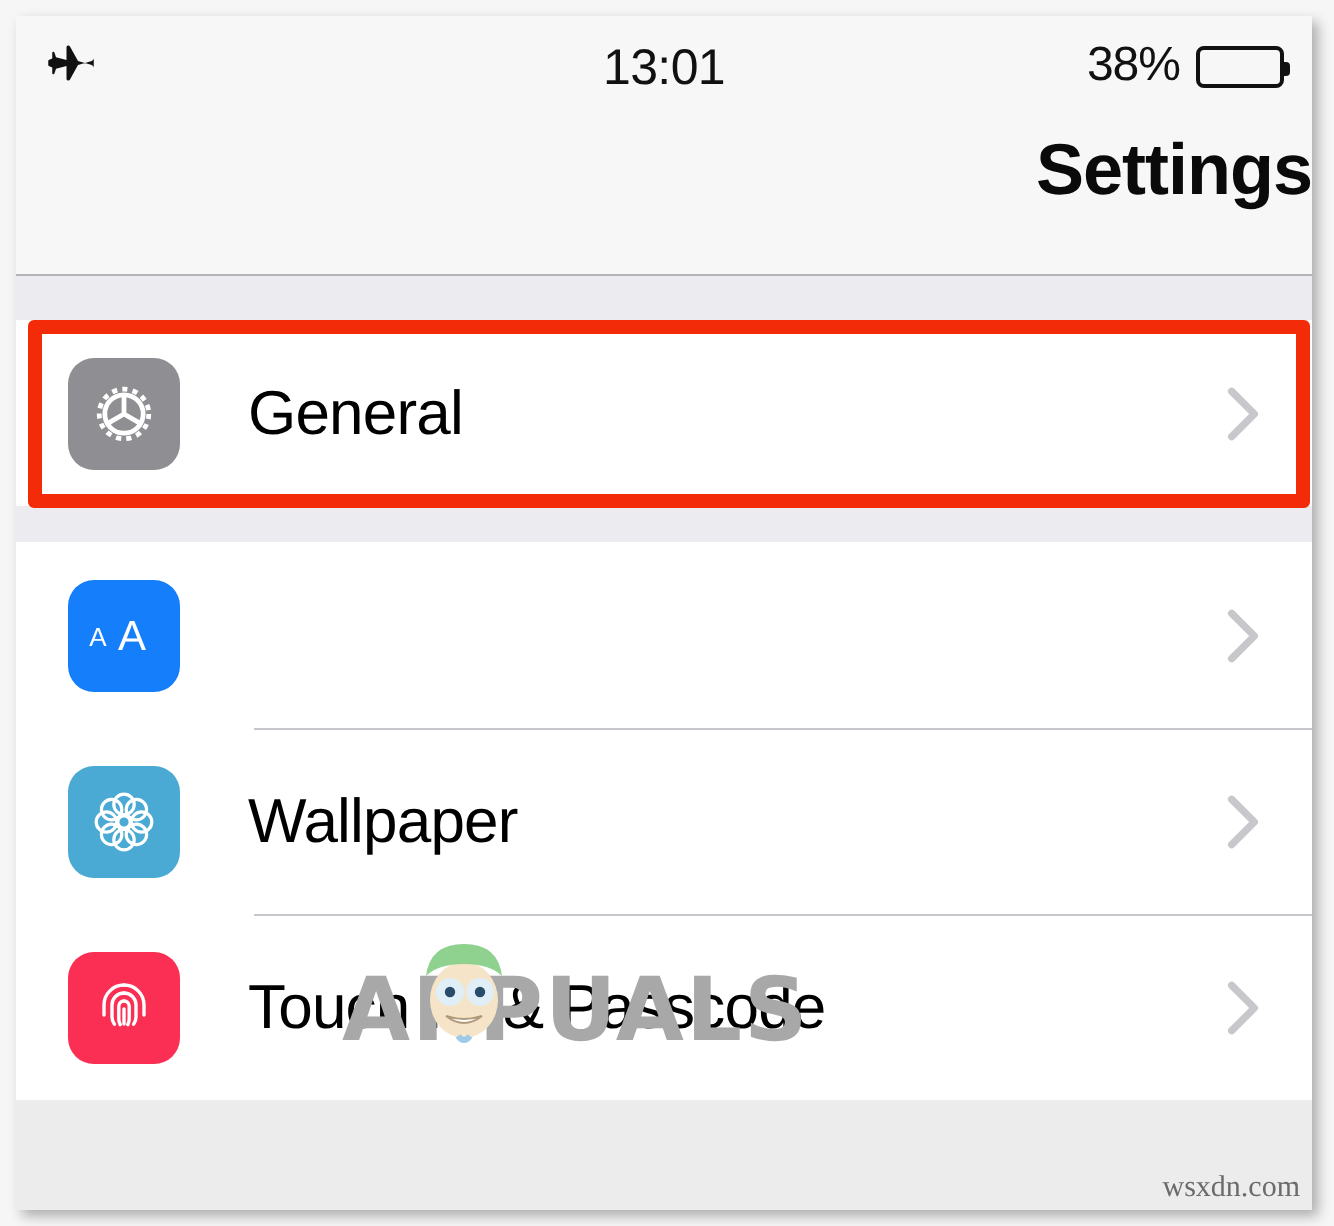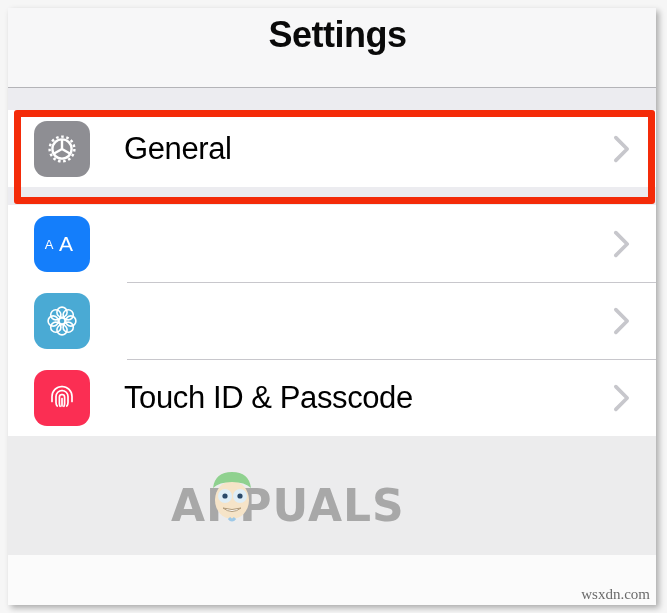--- a/index.html
+++ b/index.html
@@ -95,42 +95,42 @@
   .navbar {
     position: relative;
     height: 80px;
     background: #f7f7f8;
     border-bottom: 1px solid #b4b4b8;
   }
   .nav-title {
     position: absolute;
     left: 11px; right: 0;
     top: 6px;
-    text-align: center;
+    text-align: right;
     font-size: 36px;
     font-weight: bold;
     color: #0a0a0a;
     letter-spacing: -0.5px;
   }
 
   
   .content {
     position: relative;
     background: #ececed;
     height: 467px;
   }
   .gap { height: 22px; background: #ececf0; }
 
   .group { background: #ffffff; }
 
   .row {
     position: relative;
     display: flex;
     align-items: center;
-    height: 77px;
+    height: 93px;
     background: #ffffff;
     padding-left: 26px;
     border-radius: 31px;
   }
   .row + .row::before {
     content: "";
     position: absolute;
     left: 119px;
     right: 0;
     top: 0;
@@ -213,20 +213,32 @@
     font-family: Liberation Serif, serif;
     z-index: 9;
   }
 </style>
 </head>
 <body>
 
 <div id="screen">
   <div class="phone">
 
+    <div class="statusbar">
+      <svg class="sb-plane" viewBox="0 0 24 24">
+        <path fill="#111" d="M21.5 12c0-.7-.5-1.1-1.1-1.3l-5.2-1.5-3.1-5.6c-.2-.4-.5-.6-.9-.6s-.6.3-.6.8v5l-4.2-1.1-.6-1.8c-.1-.3-.3-.4-.5-.4s-.4.2-.4.5v2.2l-1.2.5c-.3.1-.4.3-.4.5v1.6c0 .2.1.4.4.5l1.2.5v2.2c0 .3.2.5.4.5s.4-.1.5-.4l.6-1.8 4.2-1.1v5c0 .5.2.8.6.8s.7-.2.9-.6l3.1-5.6 5.2-1.5c.6-.2 1.1-.6 1.1-1.3z"></path>
+      </svg>
+      <div class="sb-time">13:01</div>
+      <div class="sb-right">
+        <span class="sb-pct">38%</span>
+        <span class="battery">
+          <span class="battery-fill" id="battfill" style="width:38%"></span>
+        </span>
+      </div>
+    </div>
 
     <div class="navbar">
       <div class="nav-title">Settings</div>
     </div>
 
     <div class="content">
 
       <div class="gap"></div>
 
       <div class="row-highlighted-wrap">
@@ -277,20 +289,21 @@
                   <circle cx="30.8" cy="22" r="5.1"></circle>
                   <circle cx="28.2" cy="28.2" r="5.1"></circle>
                   <circle cx="22" cy="30.8" r="5.1"></circle>
                   <circle cx="15.8" cy="28.2" r="5.1"></circle>
                   <circle cx="13.2" cy="22" r="5.1"></circle>
                   <circle cx="15.8" cy="15.8" r="5.1"></circle>
                 </g>
               </g>
             </svg>
           </span>
+          <span class="row-label">Wallpaper</span>
           <svg class="chevron" viewBox="0 0 12 20">
             <path d="M2 2 L10 10 L2 18" fill="none" stroke="#c7c7cc" stroke-width="2.6" stroke-linecap="round" stroke-linejoin="round"></path>
           </svg>
         </div>
 
 
         <div class="row">
           <span class="icon-box" style="background:#fb2e53">
             <svg viewBox="0 0 44 44" width="44" height="44">
               <g fill="none" stroke="#fff" stroke-width="1.7" stroke-linecap="round">

